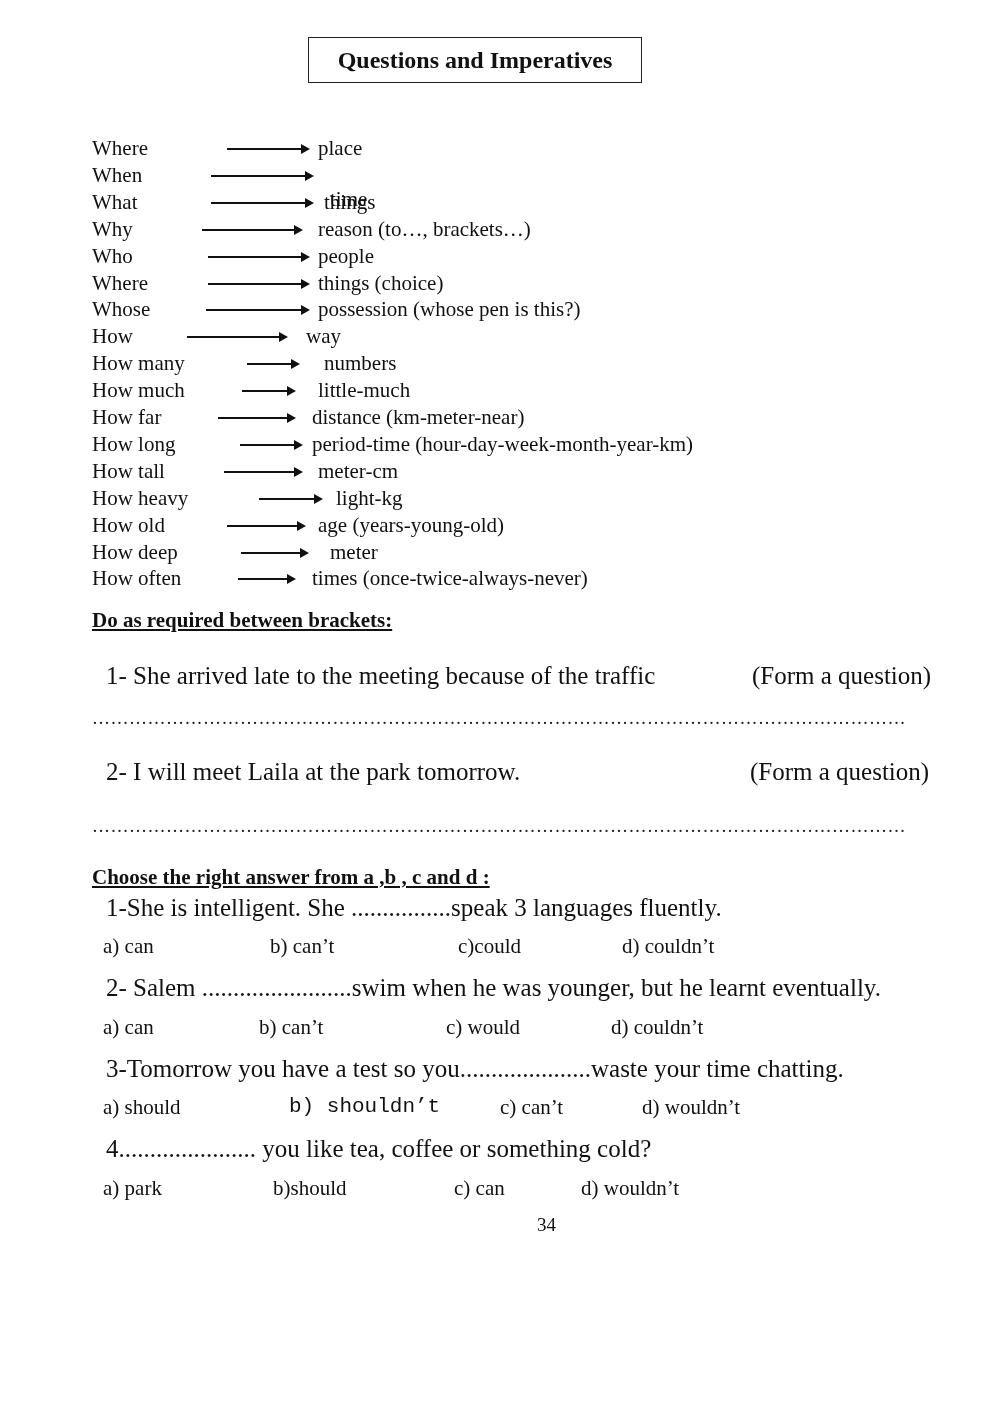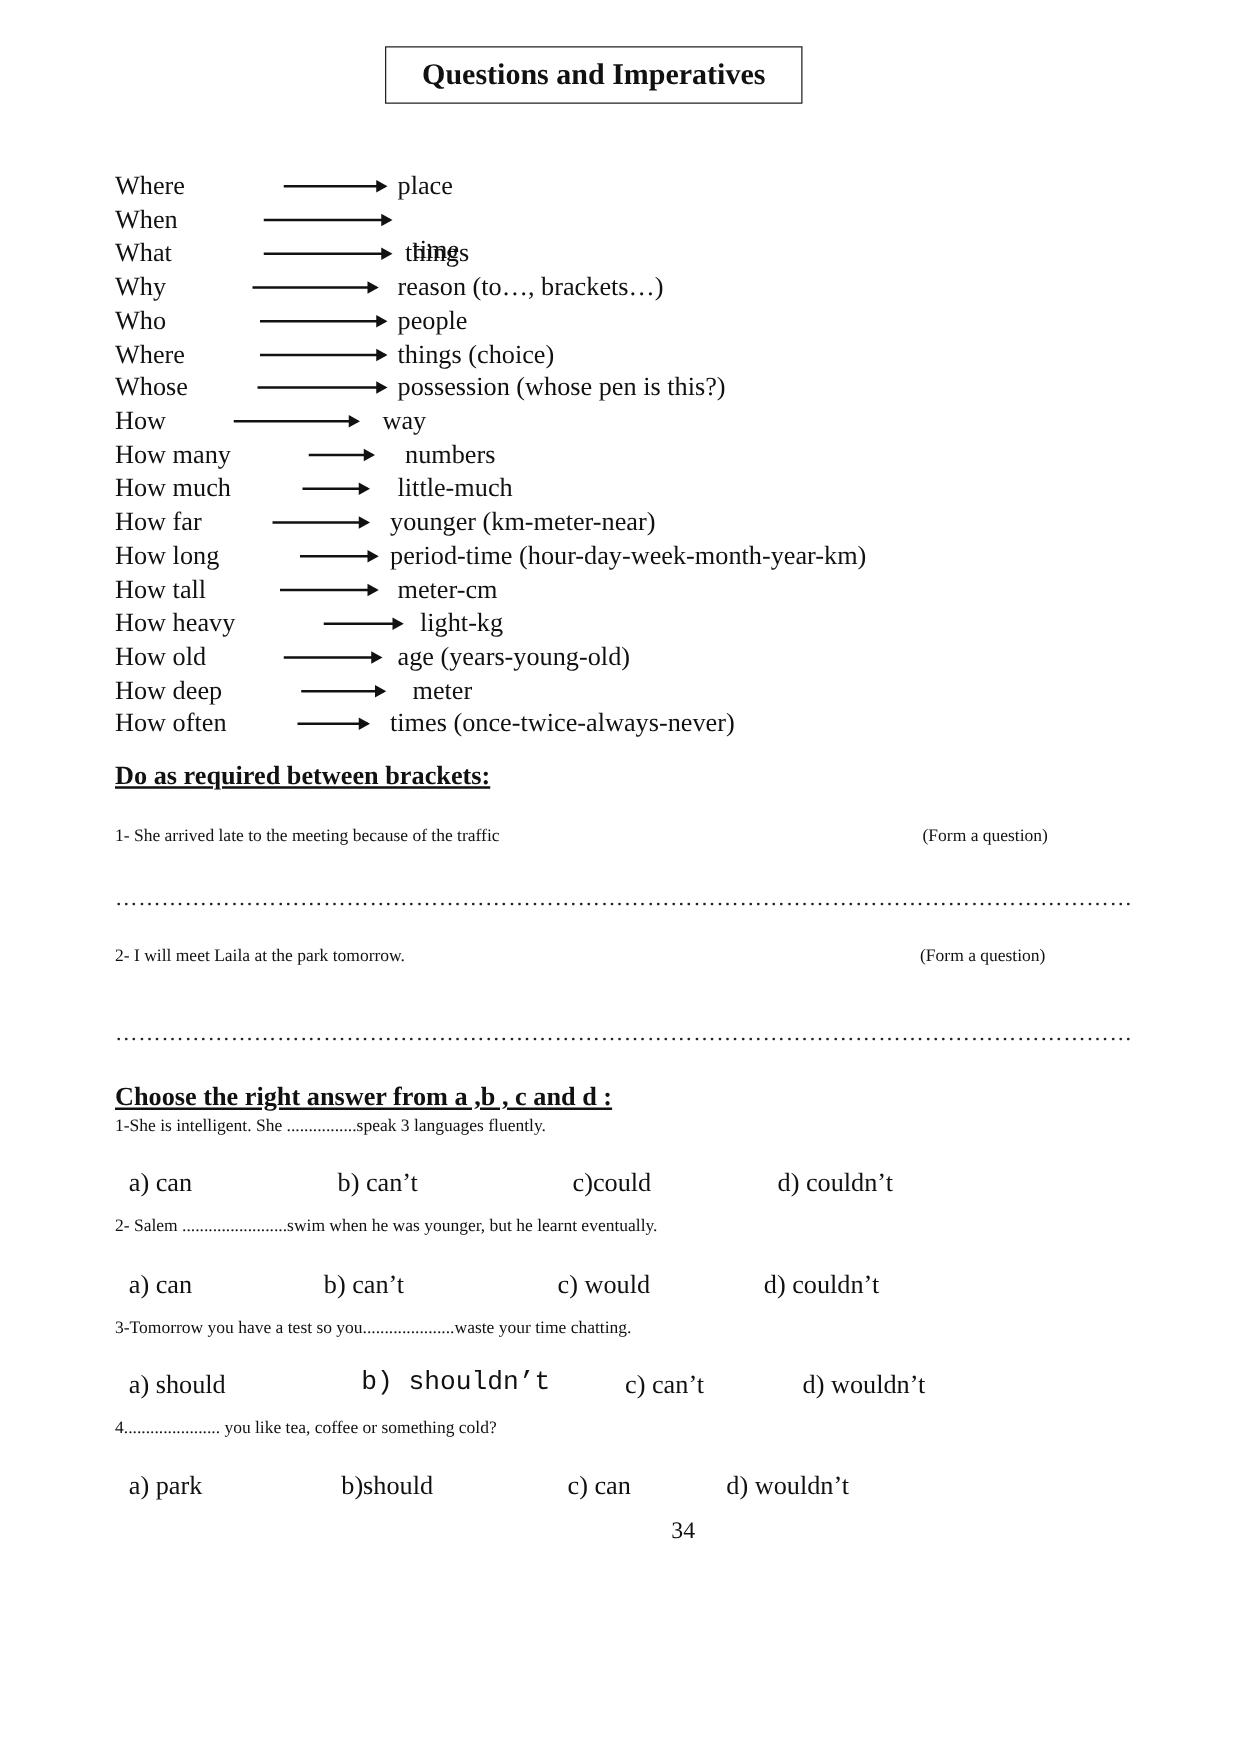--- a/index.html
+++ b/index.html
@@ -5,21 +5,21 @@
   html, body { margin:0; padding:0; background:#ffffff; }
   body { width:993px; height:1403px; position:relative; font-family:"Liberation Serif", serif; color:#111; overflow:hidden; }
   .title-box { position:absolute; left:308px; top:37px; width:334px; height:46px; border:1.5px solid #222; box-sizing:border-box; display:flex; align-items:center; justify-content:center; }
   .title-box span { font-weight:bold; font-size:24px; }
   .wh-row { position:absolute; left:92px; height:26px; font-size:21px; line-height:26px; }
   .wh-word { position:absolute; left:0; top:0; white-space:nowrap; }
   .arrow { position:absolute; top:13px; height:2px; background:#111; }
   .arrow::after { content:""; position:absolute; right:-2px; top:-4px; border-left:9px solid #111; border-top:5px solid transparent; border-bottom:5px solid transparent; }
   .wh-meaning { position:absolute; top:0; white-space:nowrap; }
   .heading { position:absolute; left:92px; font-weight:bold; font-size:21px; text-decoration:underline; white-space:nowrap; }
-  .line { position:absolute; font-size:14px; white-space:nowrap; }
+  .line { position:absolute; font-size:25px; white-space:nowrap;margin-left:14px; }
   .dots { position:absolute; left:92px; width:815px; font-size:18px; white-space:nowrap; overflow:hidden; letter-spacing:0.5px; color:#222; }
   .opt { position:absolute; font-size:21px; white-space:nowrap; }
   .page-num { position:absolute; left:537px; top:1214px; font-size:19px; }
 </style>
 </head>
 <body>
 
 <div class="title-box">
   <span>Questions and Imperatives</span>
 </div>
@@ -71,21 +71,21 @@
       <span class="wh-meaning" style="left: 232px;">numbers</span>
     </div>
     <div class="wh-row" style="top: 377.1px;">
       <span class="wh-word">How much</span>
       <span class="arrow" style="left: 150px; width: 52px;"></span>
       <span class="wh-meaning" style="left: 226px;">little-much</span>
     </div>
     <div class="wh-row" style="top: 404px;">
       <span class="wh-word">How far</span>
       <span class="arrow" style="left: 126px; width: 76px;"></span>
-      <span class="wh-meaning" style="left: 220px;">younger (km-meter-near)</span>
+      <span class="wh-meaning" style="left: 220px;">distance (km-meter-near)</span>
     </div>
     <div class="wh-row" style="top: 430.9px;">
       <span class="wh-word">How long</span>
       <span class="arrow" style="left: 148px; width: 61px;"></span>
       <span class="wh-meaning" style="left: 220px;">period-time (hour-day-week-month-year-km)</span>
     </div>
     <div class="wh-row" style="top: 457.8px;">
       <span class="wh-word">How tall</span>
       <span class="arrow" style="left: 132px; width: 77px;"></span>
       <span class="wh-meaning" style="left: 226px;">meter-cm</span>

